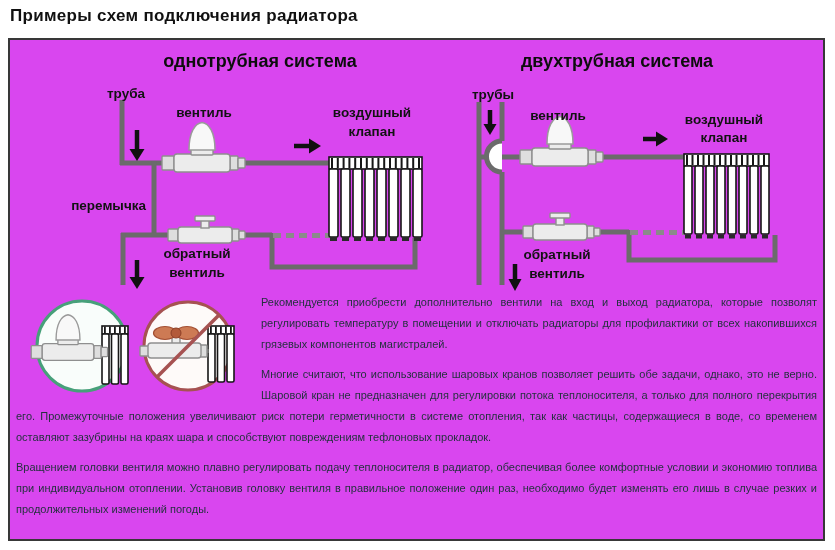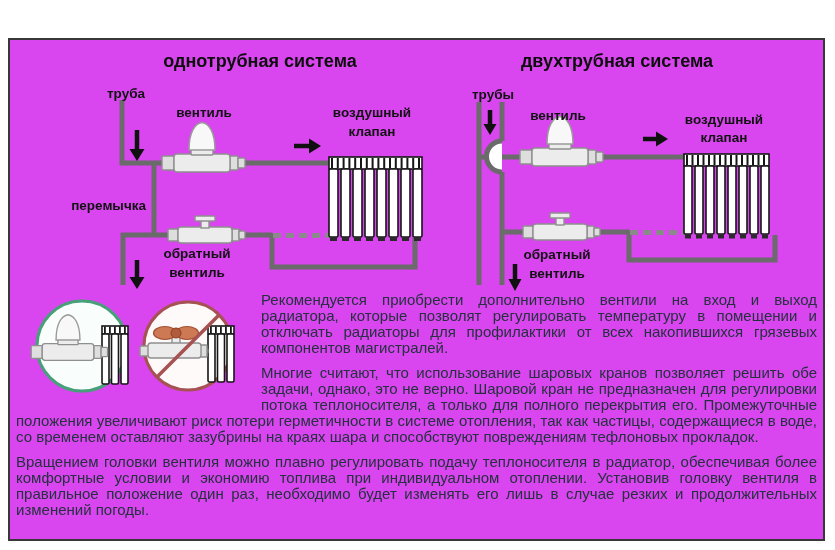--- a/index.html
+++ b/index.html
@@ -10,21 +10,21 @@
   html,body{margin:0;padding:0;}
   body{width:835px;height:550px;background:#ffffff;font-family:"Liberation Sans",sans-serif;overflow:hidden;}
   .page{position:relative;width:835px;height:550px;background:#fff;}
   .page-title{position:absolute;left:10px;top:6px;font-size:17px;font-weight:bold;letter-spacing:.3px;color:var(--ink);}
   .frame{position:absolute;left:8px;top:38px;width:817px;height:503px;border:2px solid #383838;background:#d946ef;}
   .diag{position:absolute;top:0;}
   .diag-left{left:0;}
   .diag-right{left:417px;}
   .content{position:absolute;left:0;top:252px;width:813px;padding:0 6px;}
   .icons-float{float:left;width:237px;height:112px;margin:0 8px 2px 0;}
-  .content p{margin:0 0 9px 0;font-size:15px;line-height:16px;text-align:justify;color:var(--text);}
+  .content p{margin:0 0 9px 0;font-size:11px;line-height:21px;text-align:justify;color:var(--text);}
   
   .pipe{stroke:var(--pipe);stroke-width:5;fill:none;}
   .pipe-thin{stroke:var(--pipe);stroke-width:4;fill:none;}
   .pipe-dashed{stroke:var(--pipe-dashed);stroke-width:5;stroke-dasharray:8 5;fill:none;}
   .arrow-head{fill:#101010;stroke:none;}
   .arrow-shaft{stroke:#101010;stroke-width:4.5;fill:none;}
   .metal{fill:#ececec;stroke:#8f8f8f;stroke-width:1.4;}
   .metal2{fill:#dedede;stroke:#8f8f8f;stroke-width:1.4;}
   .dome{fill:#f8f8f8;stroke:#9a9a9a;stroke-width:1.5;}
   .rad-outline{fill:#ffffff;stroke:#161616;stroke-width:1.6;}
@@ -38,20 +38,21 @@
   .ok-ring{fill:#f9fdfb;stroke:var(--ok-green);stroke-width:3;}
   .no-ring{fill:#fefaf9;stroke:var(--no-red);stroke-width:3;}
   .no-line{stroke:var(--no-red);stroke-width:3.5;}
   .wing{fill:var(--handle-orange);stroke:#a34f33;stroke-width:1.2;}
   .hub{fill:#b35a3a;stroke:#8d3f27;stroke-width:1;}
 </style>
 </head>
 <body>
 
 <div class="page">
+  <div class="page-title">Примеры схем подключения радиатора</div>
 
   <div class="frame">
 
     <svg class="diag diag-left" width="417" height="252" viewBox="0 0 417 252">
       <defs>
         <g id="thermo-valve">
           <rect class="metal2" x="-40" y="-7" width="12" height="14" rx="1"></rect>
           <rect class="metal2" x="28" y="-7" width="8" height="14" rx="1"></rect>
           <rect class="metal2" x="36" y="-5" width="7" height="10" rx="1"></rect>
           <rect class="metal" x="-28" y="-9" width="56" height="18" rx="3"></rect>

